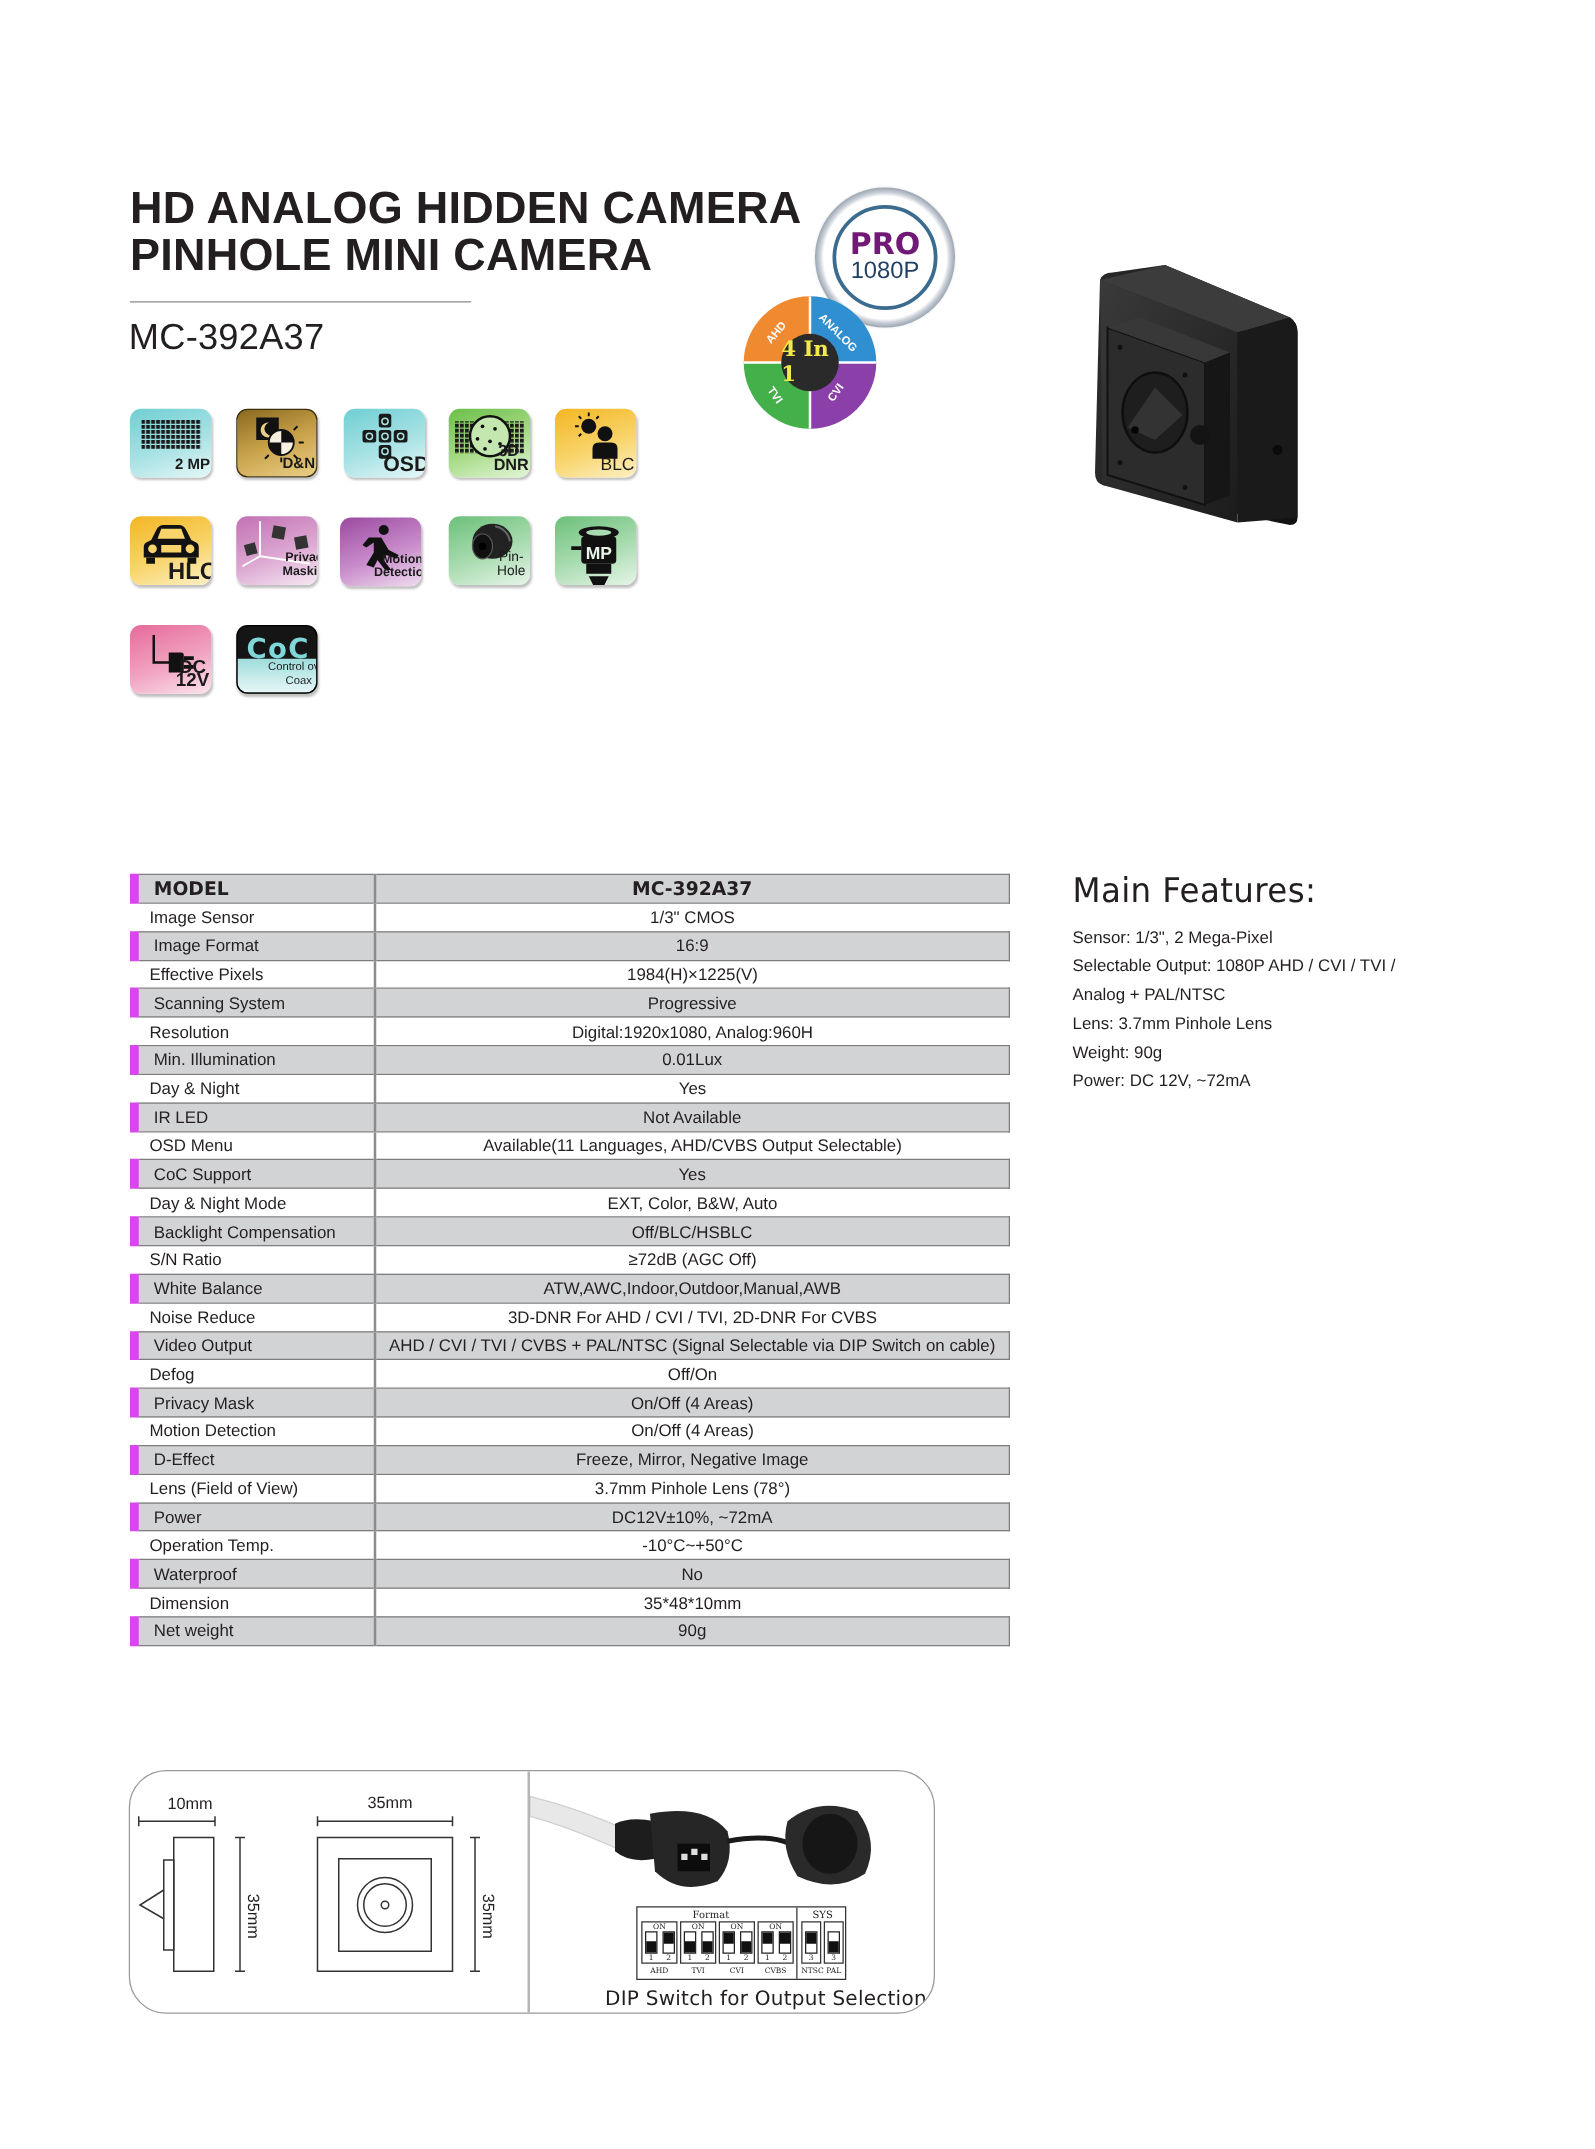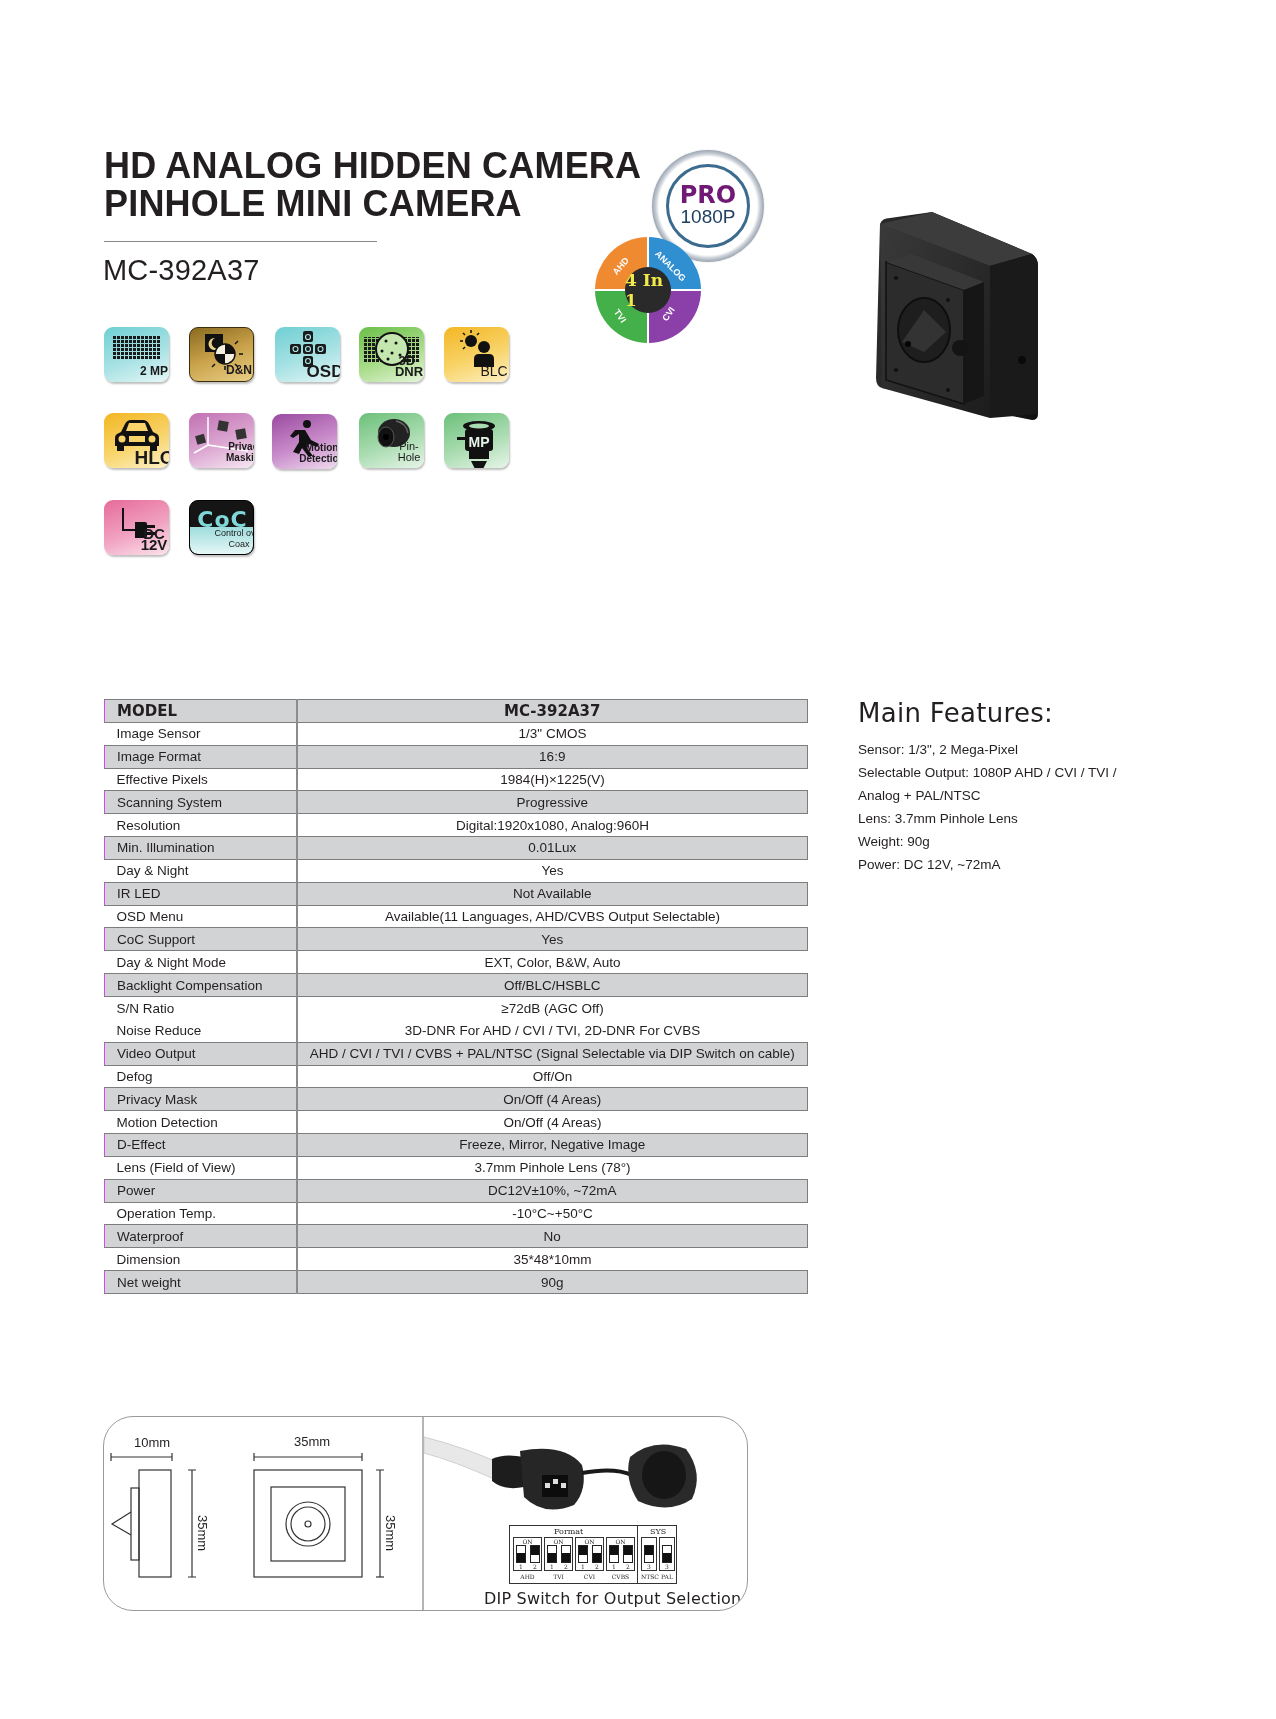--- a/index.html
+++ b/index.html
@@ -49,21 +49,21 @@
   .t-yellow { background: linear-gradient(160deg, #f3b623 0%, #f8d46a 55%, #fdf0c6 100%); }
   .t-pink { background: linear-gradient(160deg, #c271b3 0%, #dca8d2 55%, #f6e8f3 100%); }
   .t-purple { background: linear-gradient(160deg, #9a4aa0 0%, #c98ccb 55%, #efdcef 100%); }
   .t-mint { background: linear-gradient(160deg, #6cc07a 0%, #aadcb1 55%, #e6f5e8 100%); }
   .t-rose { background: linear-gradient(160deg, #e66a9a 0%, #f1a3c1 55%, #fbe3ec 100%); }
   .t-coc { background: #151515; border: 1px solid #000; }
 
   
   .spec { left: 104px; top: 699px; width: 704px; border-collapse: collapse; font-size: 13.5px; }
   .spec td { height: 22.85px; border-top: 1px solid #7d7d7d; border-bottom: 1px solid #7d7d7d; padding: 0; color: #231f20; }
-  .spec td.k { width: 192px; padding-left: 12px; border-left: 1px solid #d946ef; border-right: 2px solid #8c8c8c; }
+  .spec td.k { width: 192px; padding-left: 12px; border-left: 7px solid #d946ef; border-right: 2px solid #8c8c8c; }
   .spec td.v { text-align: center; border-right: 1px solid #7d7d7d; }
   .spec tr.shade td { background: #d2d3d5; }
   .spec tr.hdr td { background: #d2d3d5; font-weight: bold; font-size: 15px; font-family: "DejaVu Sans", sans-serif; }
   .spec tr.plain td { border-top: none; border-bottom: none; }
   .spec tr.plain td.k { border-left: none; }
   .spec tr.plain td.v { border-right: none; }
 
   
   .features-title { left: 858px; top: 698px; font-size: 26px; font-family: "DejaVu Sans", sans-serif; font-weight: normal; color: #231f20; letter-spacing: 0.3px; transform: scaleY(1.05); }
   .features { left: 858px; top: 738px; font-size: 13.5px; line-height: 23px; color: #231f20; list-style: none; }
@@ -363,20 +363,24 @@
         <td class="v">EXT, Color, B&amp;W, Auto</td>
       </tr>
       <tr class="shade">
         <td class="k">Backlight Compensation</td>
         <td class="v">Off/BLC/HSBLC</td>
       </tr>
       <tr class="plain">
         <td class="k">S/N Ratio</td>
         <td class="v">≥72dB (AGC Off)</td>
       </tr>
+      <tr class="shade">
+        <td class="k">White Balance</td>
+        <td class="v">ATW,AWC,Indoor,Outdoor,Manual,AWB</td>
+      </tr>
       <tr class="plain">
         <td class="k">Noise Reduce</td>
         <td class="v">3D-DNR For AHD / CVI / TVI, 2D-DNR For CVBS</td>
       </tr>
       <tr class="shade">
         <td class="k">Video Output</td>
         <td class="v">AHD / CVI / TVI / CVBS + PAL/NTSC (Signal Selectable via DIP Switch on cable)</td>
       </tr>
       <tr class="plain">
         <td class="k">Defog</td>

